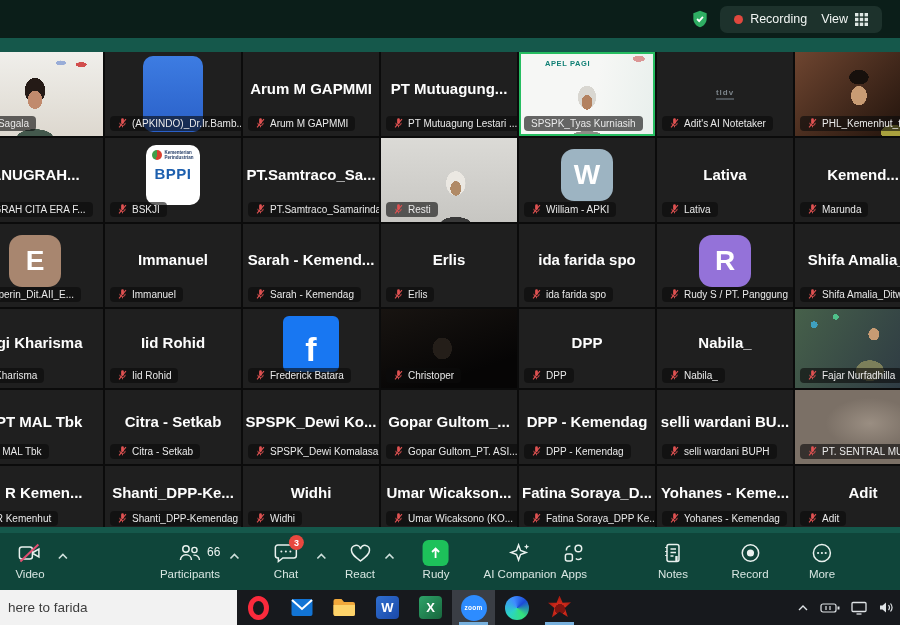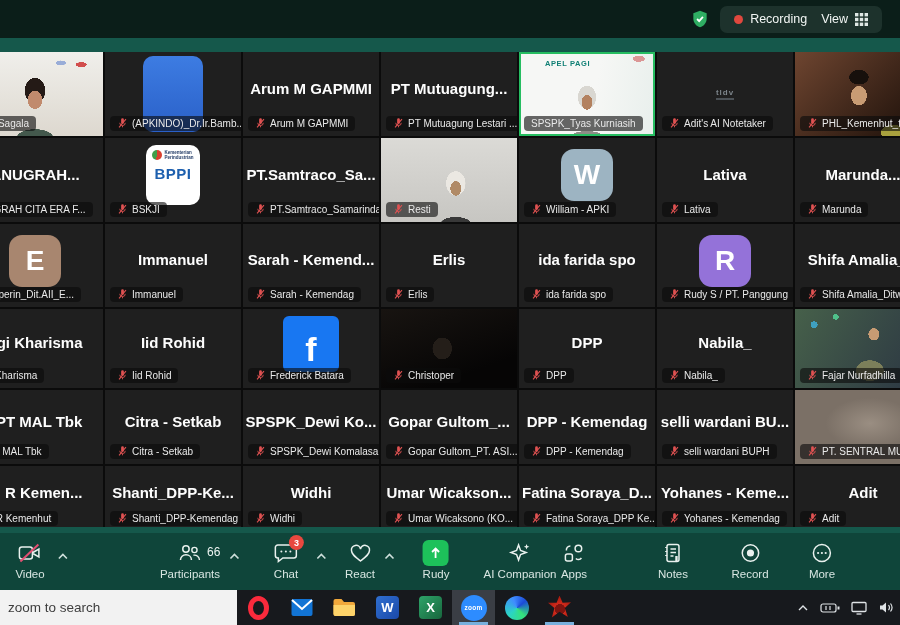--- a/index.html
+++ b/index.html
@@ -277,21 +277,21 @@
           <div class="tag">
   <svg width="11" height="11" viewBox="0 0 16 16" style="flex:none">
     <path d="M6 2.5 a2 2 0 0 1 4 0 v4 a2 2 0 0 1 -4 0 Z" fill="#e05252"></path>
     <path d="M4 7 a4 4 0 0 0 8 0 M8 11 v2.5" stroke="#e05252" fill="none" stroke-width="1.3"></path>
     <line x1="3" y1="13.5" x2="13" y2="1.5" stroke="#e05252" stroke-width="1.6"></line>
   </svg>
 <span class="tag-text">Lativa</span>
           </div>
         </div>
         <div class="tile">
-          <div class="big-name">Marunda...</div>
+          <div class="big-name">Kemend...</div>
           <div class="tag">
   <svg width="11" height="11" viewBox="0 0 16 16" style="flex:none">
     <path d="M6 2.5 a2 2 0 0 1 4 0 v4 a2 2 0 0 1 -4 0 Z" fill="#e05252"></path>
     <path d="M4 7 a4 4 0 0 0 8 0 M8 11 v2.5" stroke="#e05252" fill="none" stroke-width="1.3"></path>
     <line x1="3" y1="13.5" x2="13" y2="1.5" stroke="#e05252" stroke-width="1.6"></line>
   </svg>
 <span class="tag-text">Marunda</span>
           </div>
         </div>
         <div class="tile">
@@ -718,21 +718,21 @@
             <circle cx="12" cy="12" r="1.1" fill="#e9f1ee"></circle>
             <circle cx="15.8" cy="12" r="1.1" fill="#e9f1ee"></circle>
         </svg>
       </div>
       <span class="lbl">More</span>
     </div>
   </div>
 
   <div class="taskbar">
     <div class="search-box">
-      <span>zoom to search</span>
+      <span>here to farida</span>
     </div>
     <div class="tb-apps">
       <div class="app">
           <div class="opera-ico"></div>
         </div>
       <div class="app">
         <svg width="24" height="21" viewBox="0 0 24 21">
           <rect x="1.5" y="2" width="21" height="17" rx="2" fill="#1274d4"></rect>
           <path d="M2 3 L12 12 L22 3" fill="none" stroke="#fff" stroke-width="2"></path>
         </svg>

